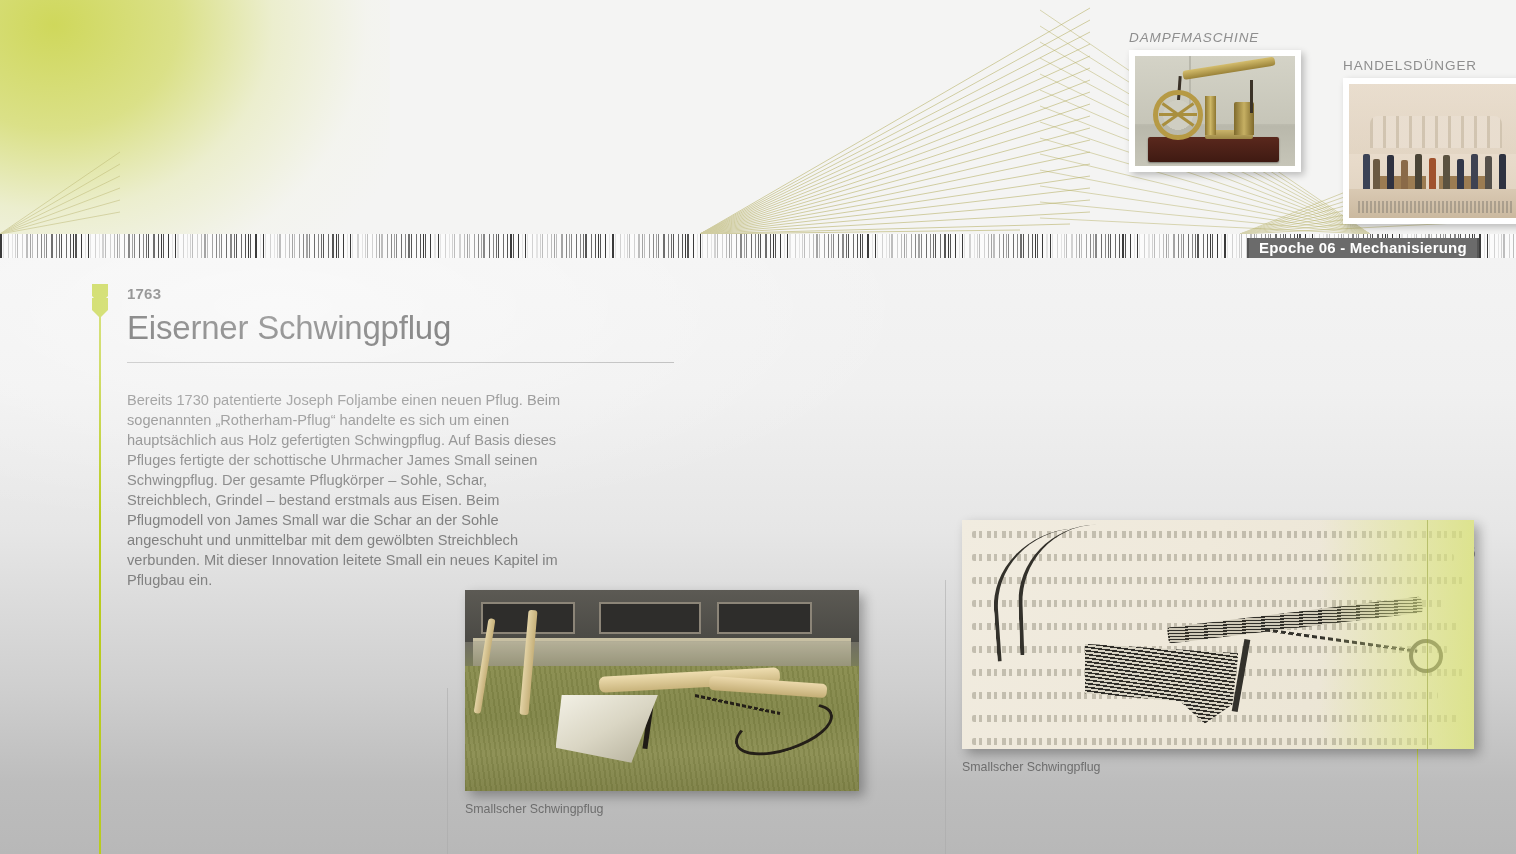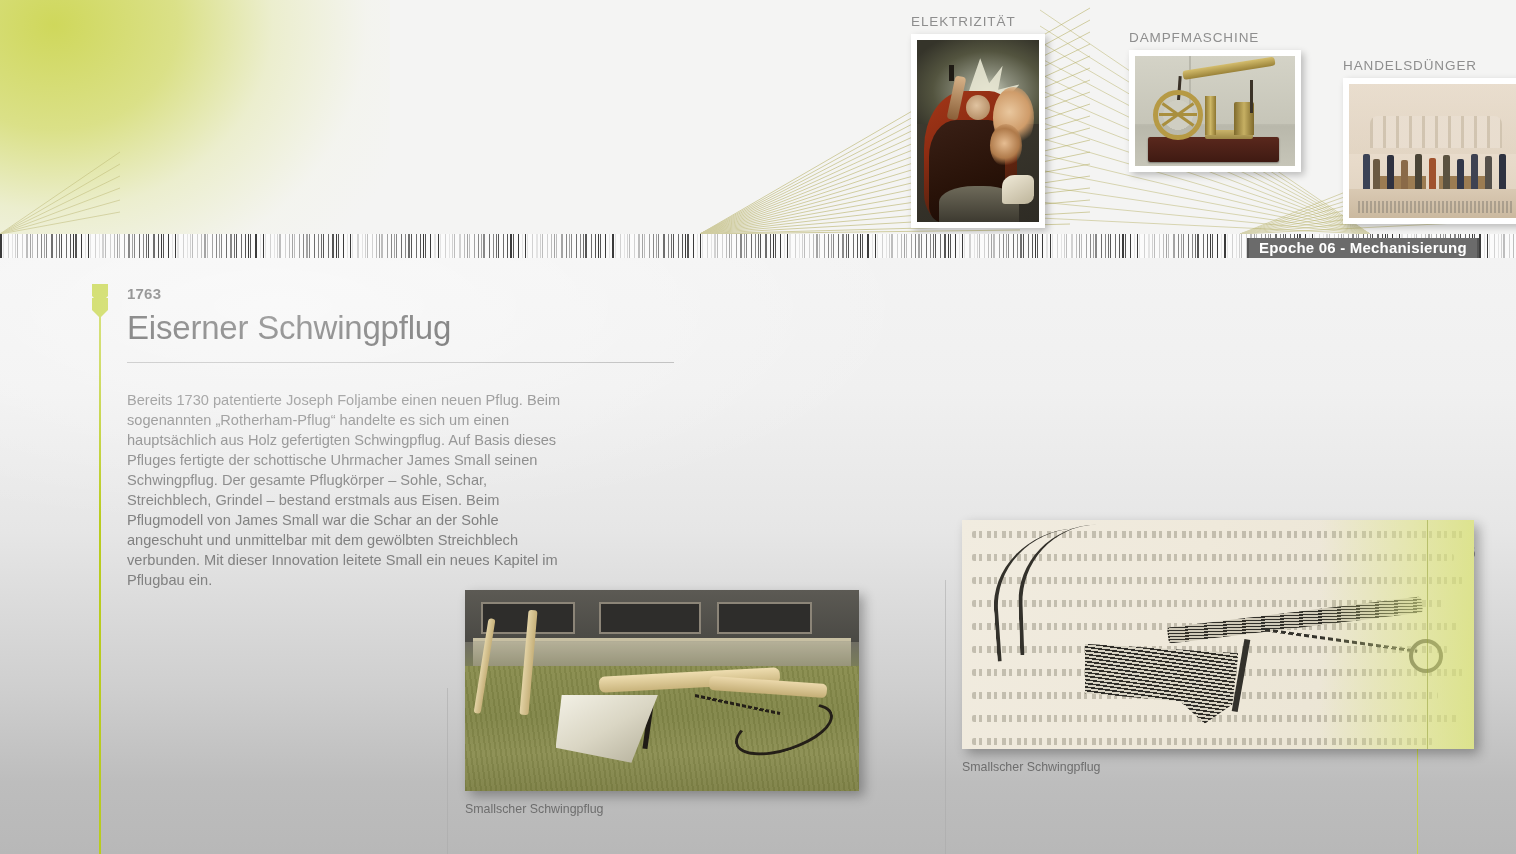--- a/index.html
+++ b/index.html
@@ -348,41 +348,22 @@
       <g stroke="#b7b16a" stroke-width="1" fill="none" opacity="0.45">
         <path d="M0 84 L120 2"></path>
           <path d="M0 84 L120 14"></path>
           <path d="M0 84 L120 26"></path>
         <path d="M0 84 L120 38"></path>
           <path d="M0 84 L120 50"></path>
           <path d="M0 84 L120 62"></path>
       </g>
     </svg>
 
-    <div class="thumb-group" style="left:911px; top:14px;">
-      <div class="thumb-label">ELEKTRIZITÄT</div>
-      <div class="thumb-frame">
-        <div class="thumb-img franklin">
-          <div class="fr-sky"></div>
-          <div class="fr-flash"></div>
-          <div class="fr-putti3"></div>
-          <div class="fr-robe"></div>
-          <div class="fr-coat"></div>
-          <div class="fr-putti"></div>
-          <div class="fr-putti2"></div>
-          <div class="fr-head"></div>
-          <div class="fr-arm"></div>
-          <div class="fr-key"></div>
-          <div class="fr-rock"></div>
-          <div class="fr-cloth"></div>
-        </div>
-      </div>
-    </div>
-
-    <div class="thumb-group" style="left:1129px; top:30px;">
+
+    <div class="thumb-group" style="left:1129px; top:30px;font-style:italic;">
       <div class="thumb-label">DAMPFMASCHINE</div>
       <div class="thumb-frame">
         <div class="thumb-img steam">
           <div class="st-wall"></div>
             <div class="st-wall2"></div>
           <div class="st-base"></div>
           <div class="st-plate"></div>
           <div class="st-col"></div>
           <div class="st-cyl"></div>
           <div class="st-beam"></div>

